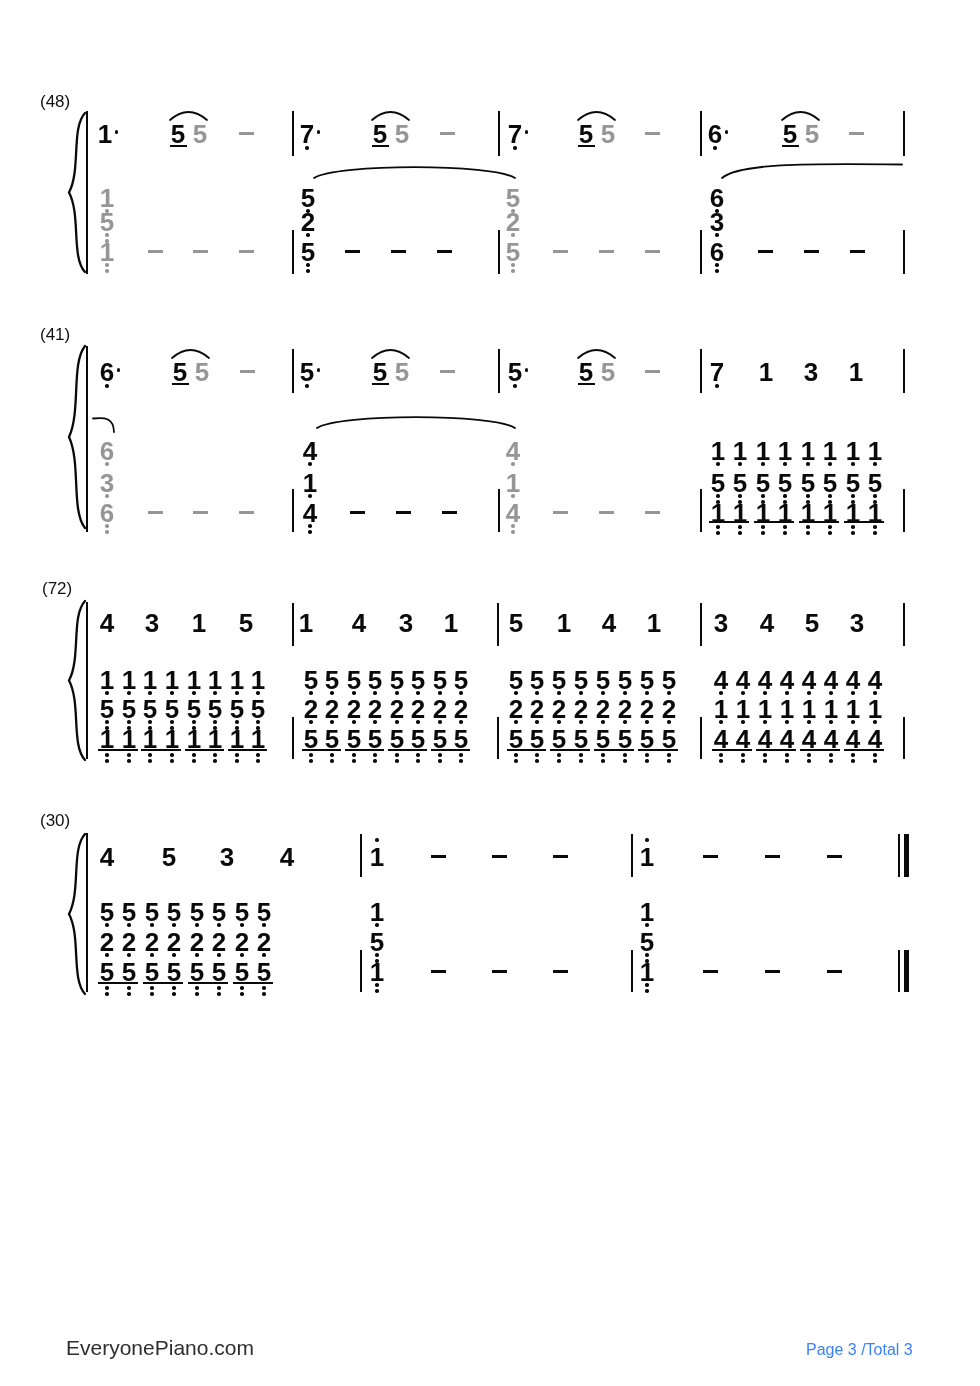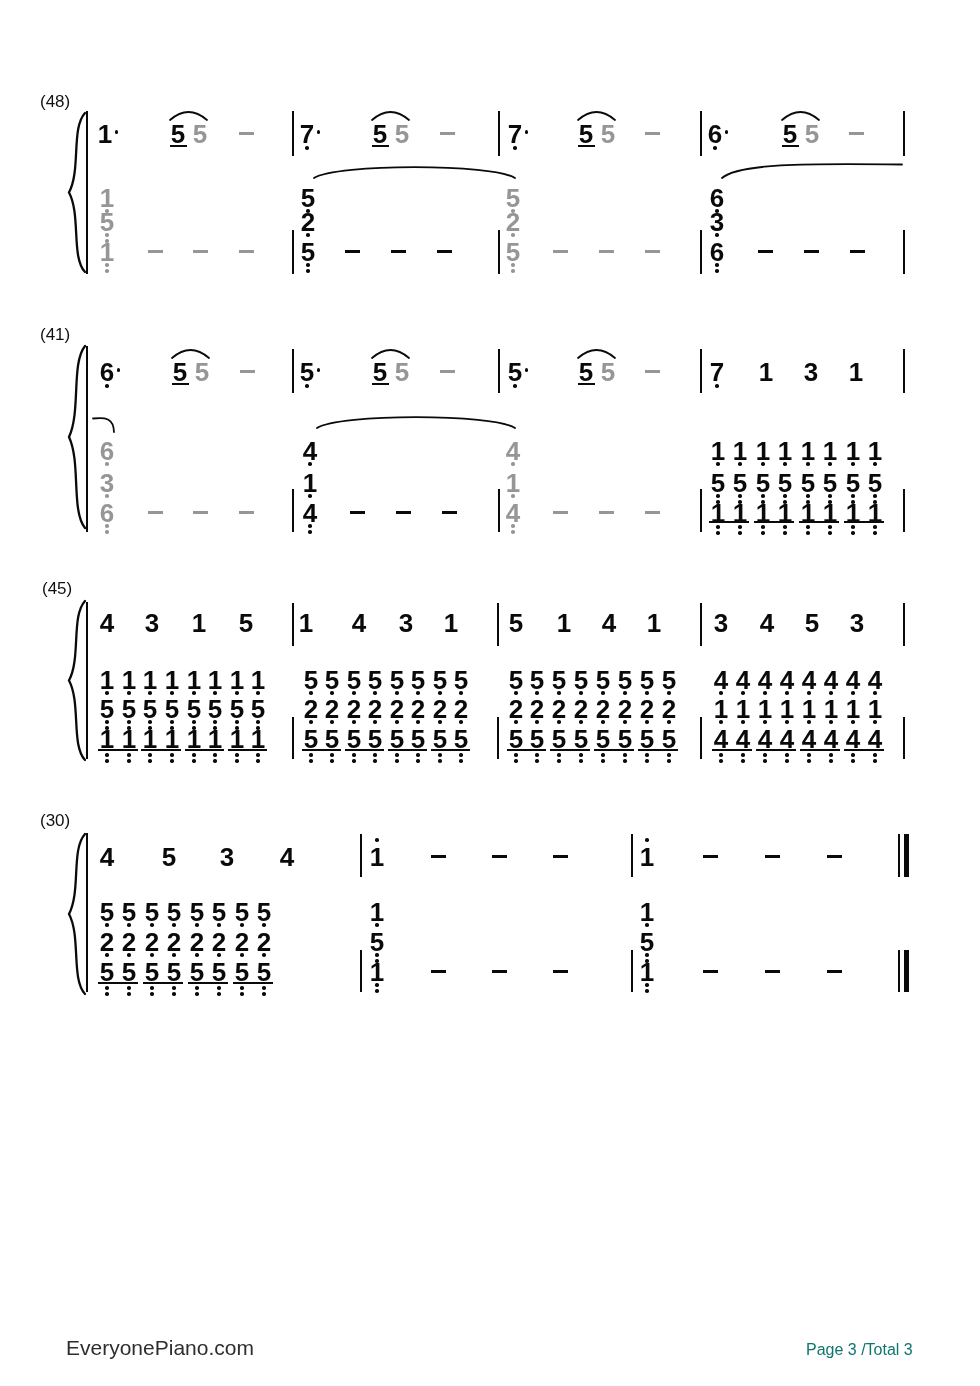--- a/index.html
+++ b/index.html
@@ -5,21 +5,21 @@
   html,body{margin:0;padding:0;background:#ffffff;}
   .sheet{position:relative;width:980px;height:1386px;background:#ffffff;overflow:hidden;
          font-family:"Liberation Sans",sans-serif;}
   .digit{position:absolute;width:20px;height:28px;line-height:28px;text-align:center;
          font:700 26px "Liberation Sans",sans-serif;}
   .odot{position:absolute;width:3.6px;height:3.6px;border-radius:50%;}
   .ddash{position:absolute;width:15px;height:3px;}
   .ln{position:absolute;}
   .mlabel{position:absolute;font:400 17px "Liberation Sans",sans-serif;color:#111;}
   .footer-left{position:absolute;left:66px;top:1336px;font:400 21px "Liberation Sans",sans-serif;color:#2e2e2e;}
-  .footer-right{position:absolute;left:806px;top:1341px;font:400 16px "Liberation Sans",sans-serif;color:#0f766e;text-align:center;}
+  .footer-right{position:absolute;left:806px;top:1341px;font:400 16px "Liberation Sans",sans-serif;color:#3b82f6;text-align:center;}
 </style>
 </head>
 <body>
 
 <div class="sheet">
   <div id="systems">
       <div class="mlabel" style="left: 40px; top: 92px;">(48)</div>
       <svg width="24" height="161" style="position: absolute; left: 64px; top: 112px; overflow: visible;">
         <path d="M21,1 C7,16.1 17,57.96 5,80.5 C17,103.04 7,144.9 21,160" fill="none" stroke="#0a0a0a" stroke-width="2.3" stroke-linecap="round"></path>
       </svg>
@@ -263,21 +263,21 @@
       <div class="ddash" style="left: 441.5px; top: 510.5px; background: rgb(10, 10, 10);"></div>
       <div class="ddash" style="left: 552.5px; top: 510.5px; background: rgb(150, 150, 150);"></div>
       <div class="ddash" style="left: 598.5px; top: 510.5px; background: rgb(150, 150, 150);"></div>
       <div class="ddash" style="left: 644.5px; top: 510.5px; background: rgb(150, 150, 150);"></div>
       <svg width="24" height="16" style="position: absolute; left: 92px; top: 417px; overflow: visible;">
         <path d="M1,1.5 C 13.200000000000001,0 21.6,1 22,15" fill="none" stroke="#0a0a0a" stroke-width="1.8" stroke-linecap="round"></path>
       </svg>
       <svg width="202" height="16" style="position: absolute; left: 315px; top: 413px; overflow: visible;">
         <path d="M2,15 C 24.24,0.5 177.76,0.5 200,15" fill="none" stroke="#0a0a0a" stroke-width="1.8" stroke-linecap="round"></path>
       </svg>
-      <div class="mlabel" style="left: 42px; top: 579px;">(45)</div>
+      <div class="mlabel" style="left: 42px; top: 579px;">(72)</div>
       <svg width="24" height="161" style="position: absolute; left: 64px; top: 600px; overflow: visible;">
         <path d="M21,1 C7,16.1 17,57.96 5,80.5 C17,103.04 7,144.9 21,160" fill="none" stroke="#0a0a0a" stroke-width="2.3" stroke-linecap="round"></path>
       </svg>
       <div class="ln" style="left: 86px; top: 602px; width: 2.2px; height: 157px; background: rgb(10, 10, 10);"></div>
       <div class="ln" style="left: 292px; top: 603px; width: 2.2px; height: 43px; background: rgb(10, 10, 10);"></div>
       <div class="ln" style="left: 292px; top: 717px; width: 2.2px; height: 42px; background: rgb(10, 10, 10);"></div>
       <div class="ln" style="left: 497px; top: 603px; width: 2.2px; height: 43px; background: rgb(10, 10, 10);"></div>
       <div class="ln" style="left: 497px; top: 717px; width: 2.2px; height: 42px; background: rgb(10, 10, 10);"></div>
       <div class="ln" style="left: 700px; top: 603px; width: 2.2px; height: 43px; background: rgb(10, 10, 10);"></div>
       <div class="ln" style="left: 700px; top: 717px; width: 2.2px; height: 42px; background: rgb(10, 10, 10);"></div>

